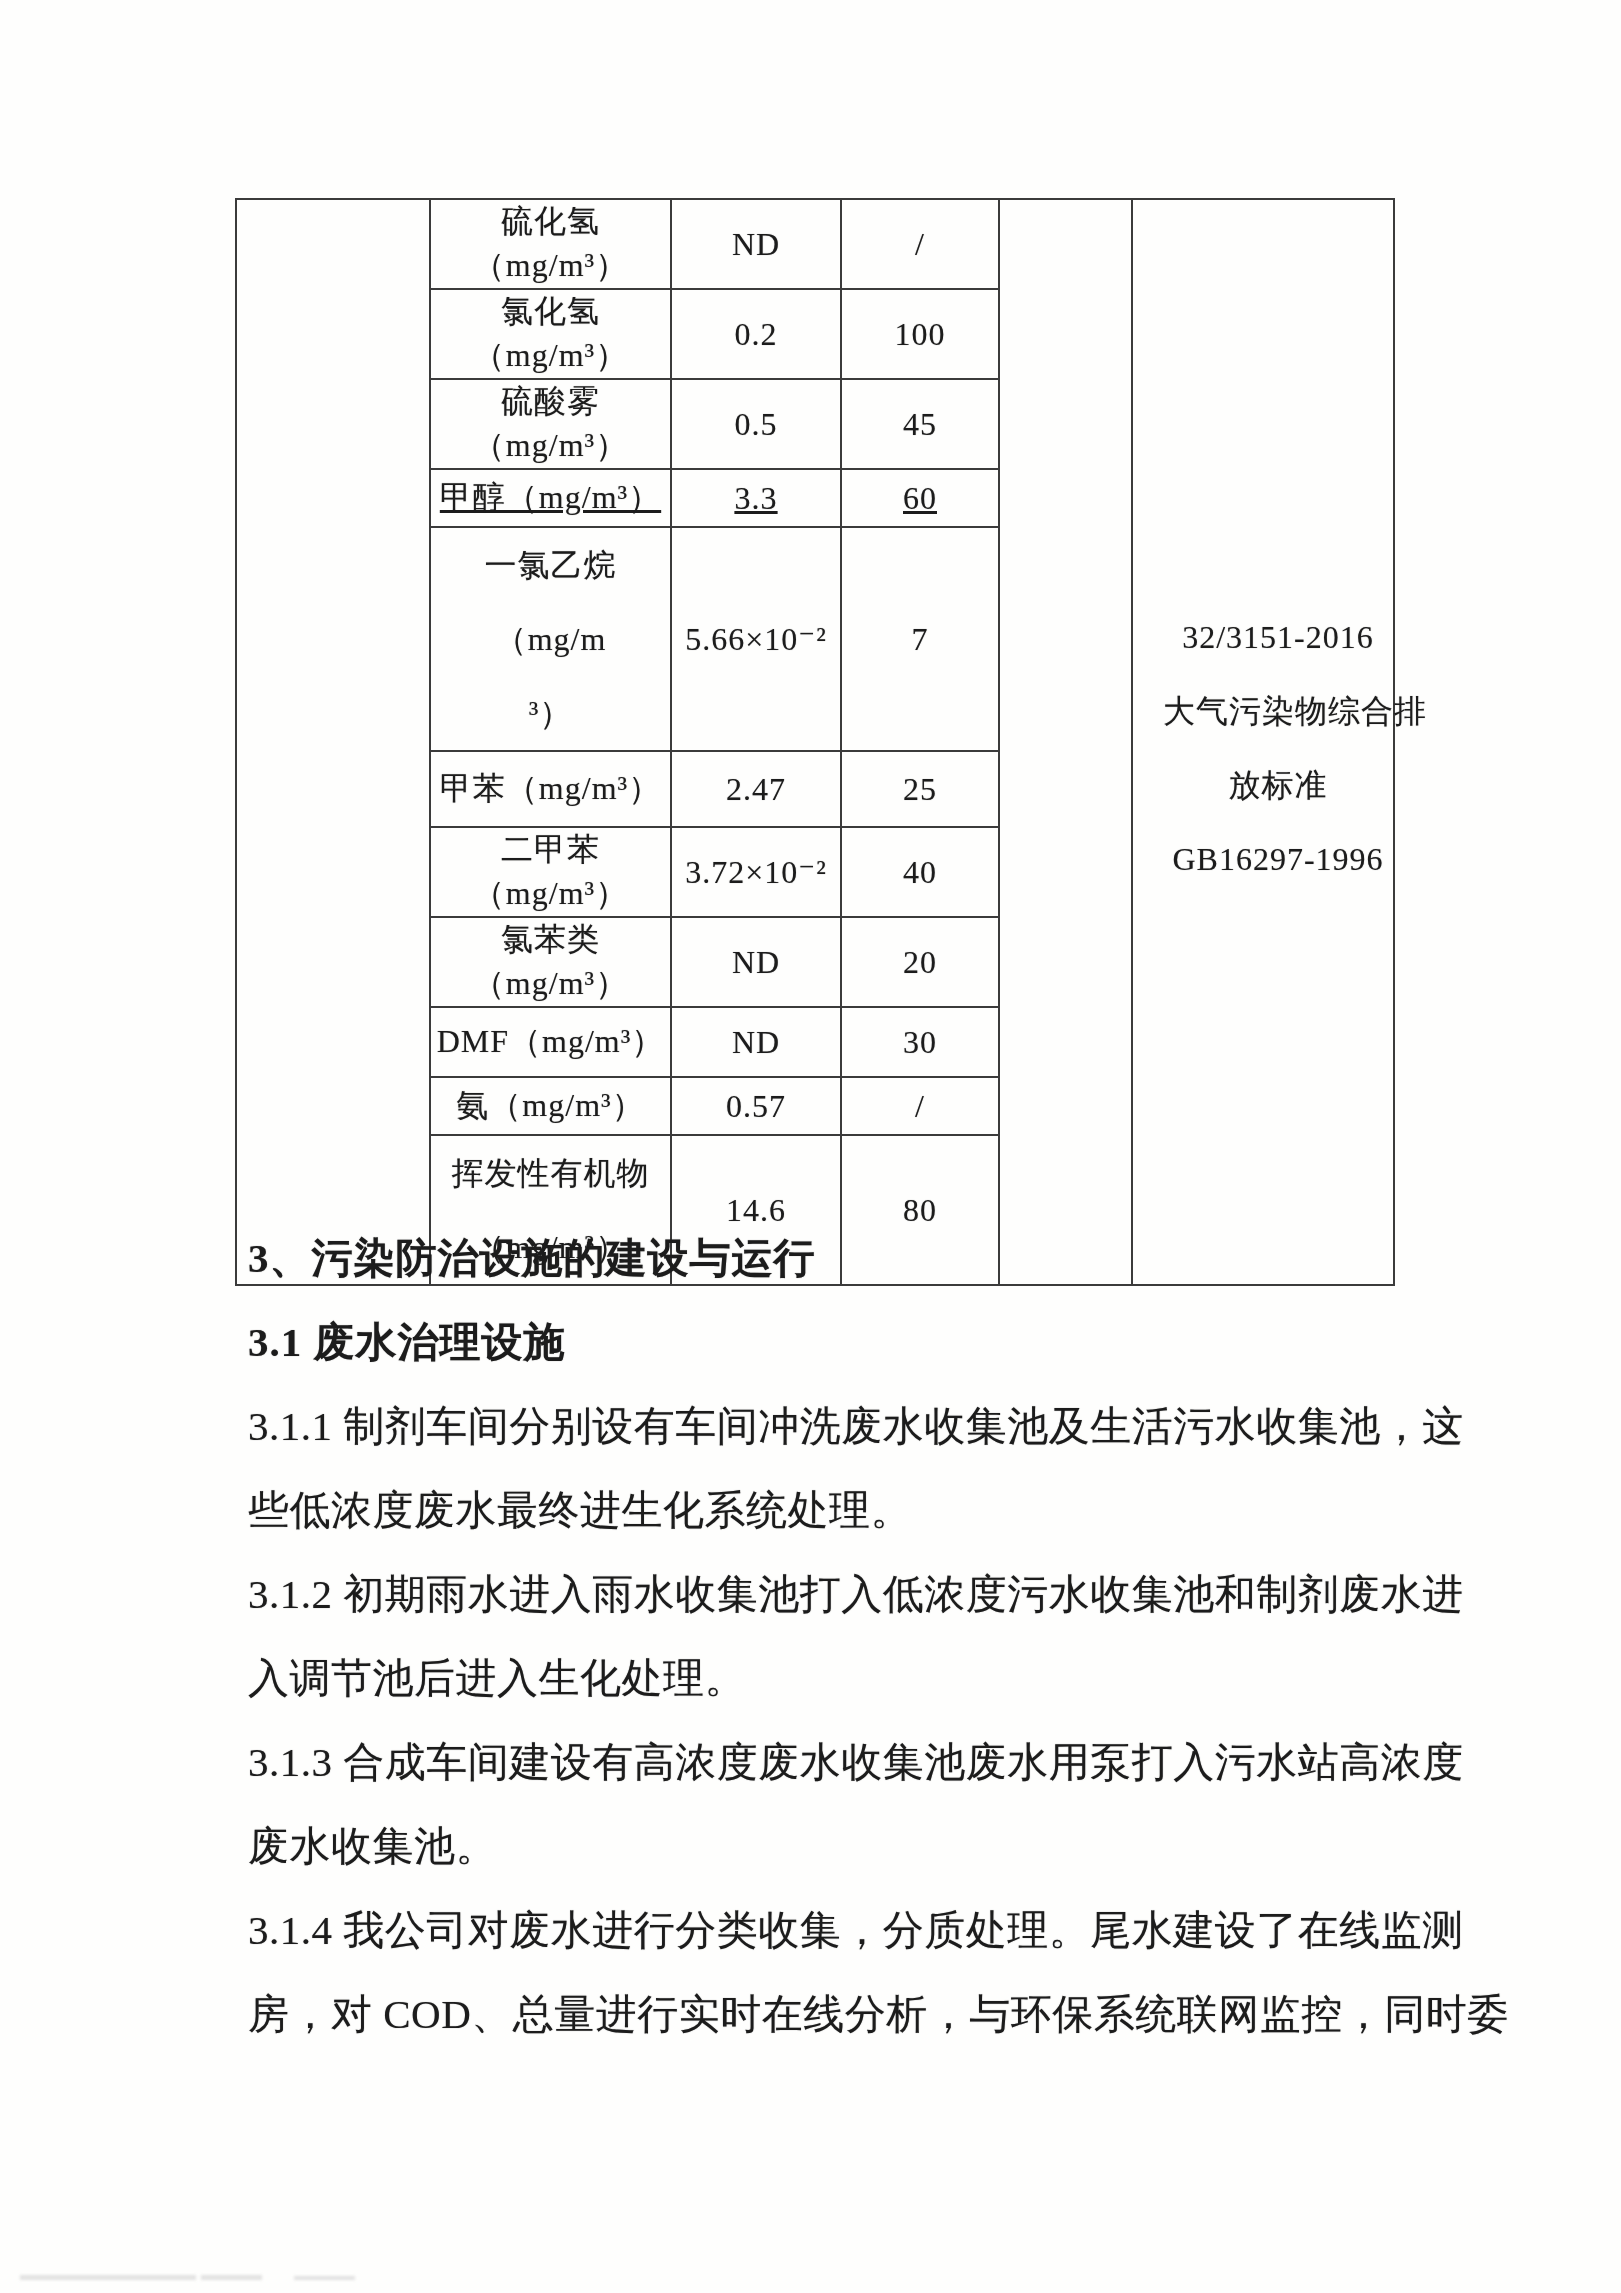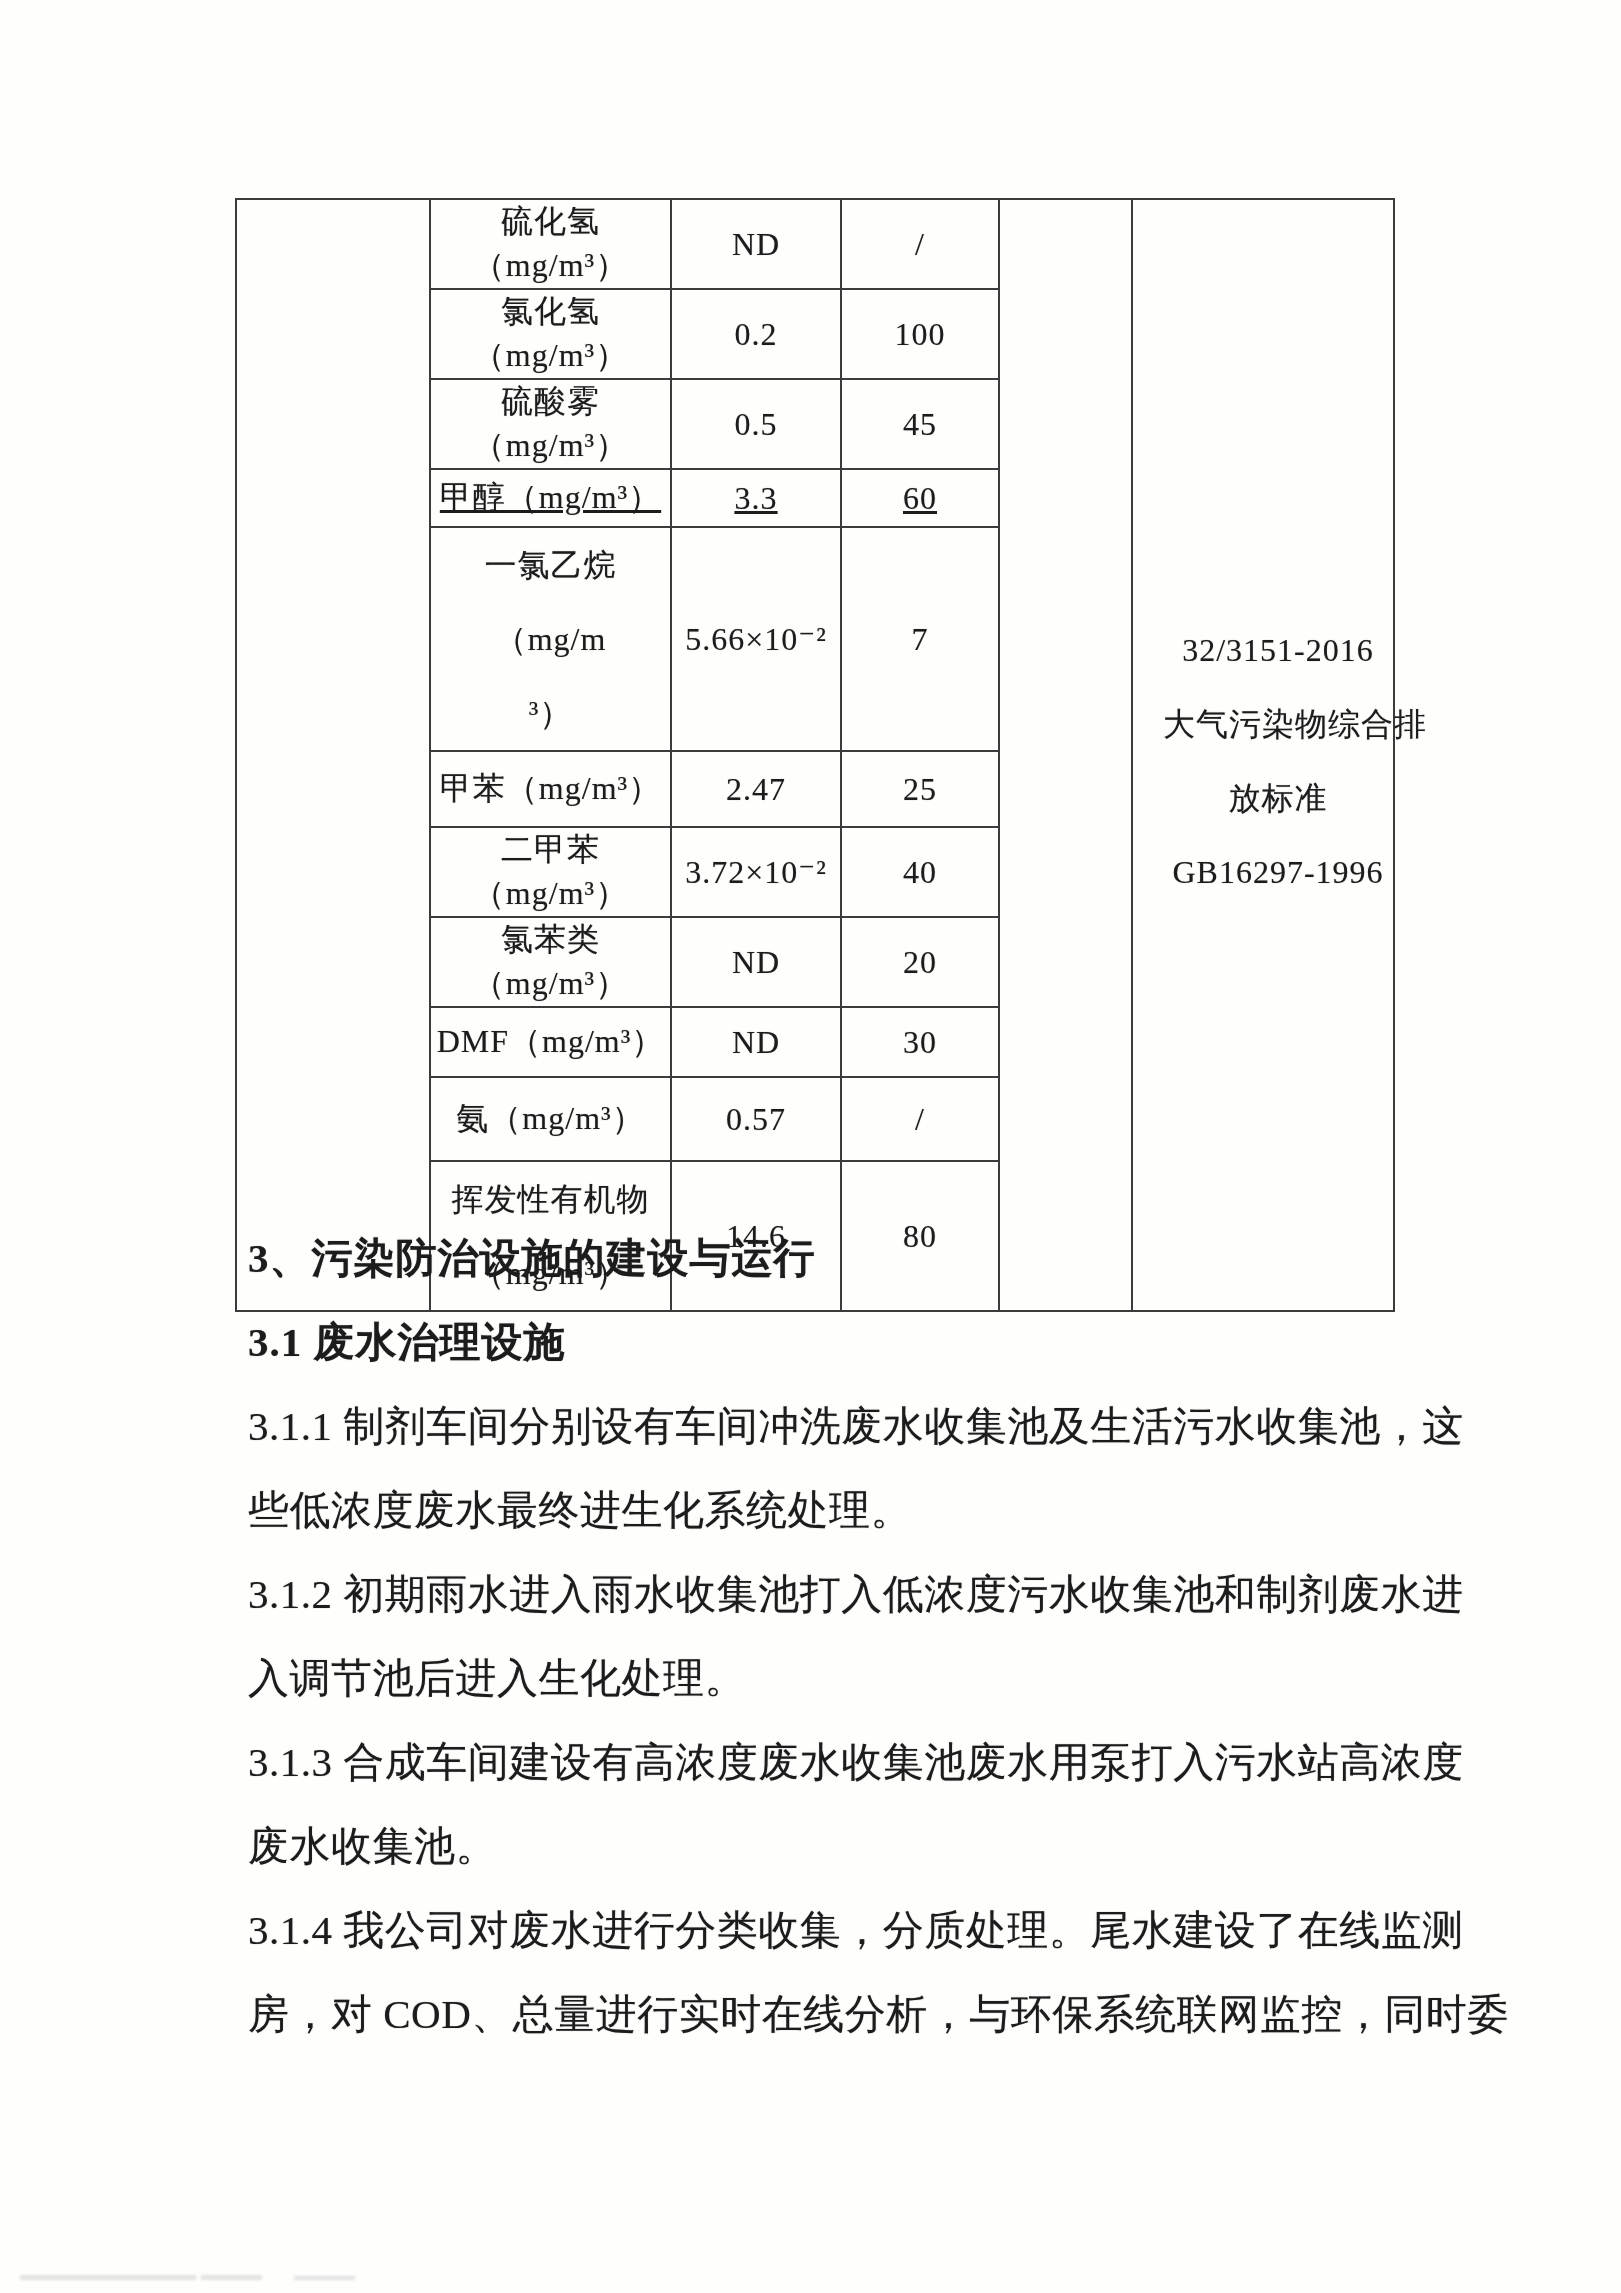--- a/index.html
+++ b/index.html
@@ -39,21 +39,21 @@
   col.c5 { width: 262px; }
   tr.r0  { height: 69px; }
   tr.r1  { height: 73px; }
   tr.r2  { height: 74px; padding-left: 19px; }
   tr.r3  { height: 58px; text-decoration: underline; }
   tr.r4  { height: 157px; }
   tr.r5  { height: 76px; }
   tr.r6  { height: 71px; }
   tr.r7  { height: 49px; }
   tr.r8  { height: 70px; }
-  tr.r9  { height: 84px; }
+  tr.r9  { height: 58px; }
   tr.r10 { height: 137px; }
   .wrap-line { display: block; line-height: 74px; }
   .std-cell { vertical-align: top; }
   .std-line { line-height: 74px; white-space: nowrap; }
   .std-block { padding-top: 11.8px; padding-left: 30px; }
   
   .body-text {
     position: absolute;
     left: 248px;
     top: 1216px;

